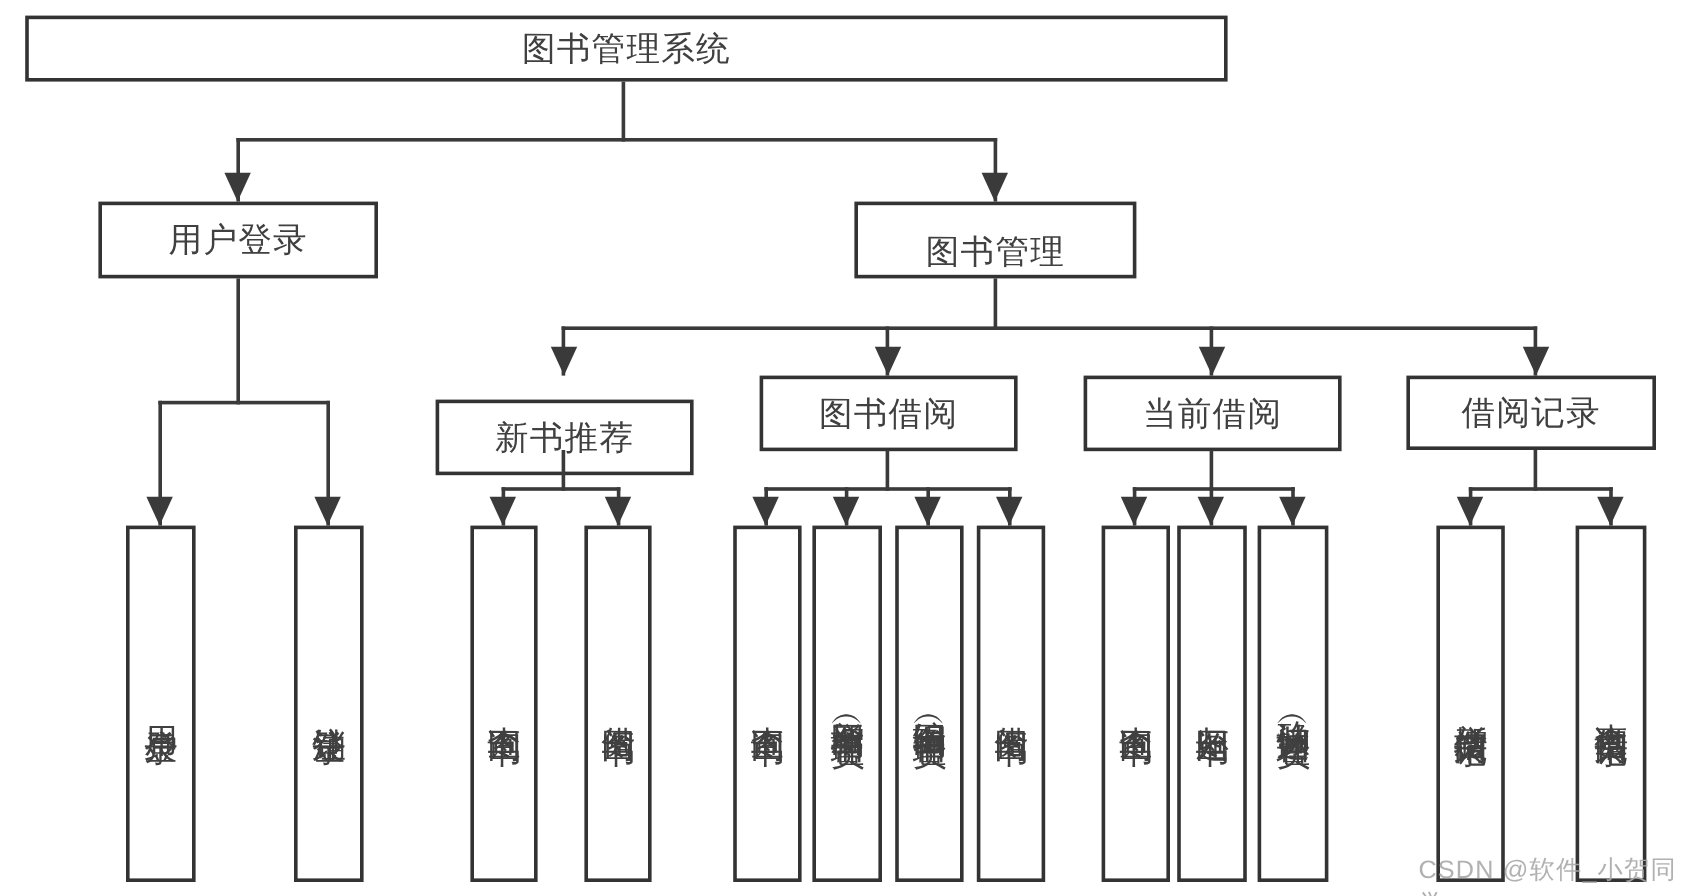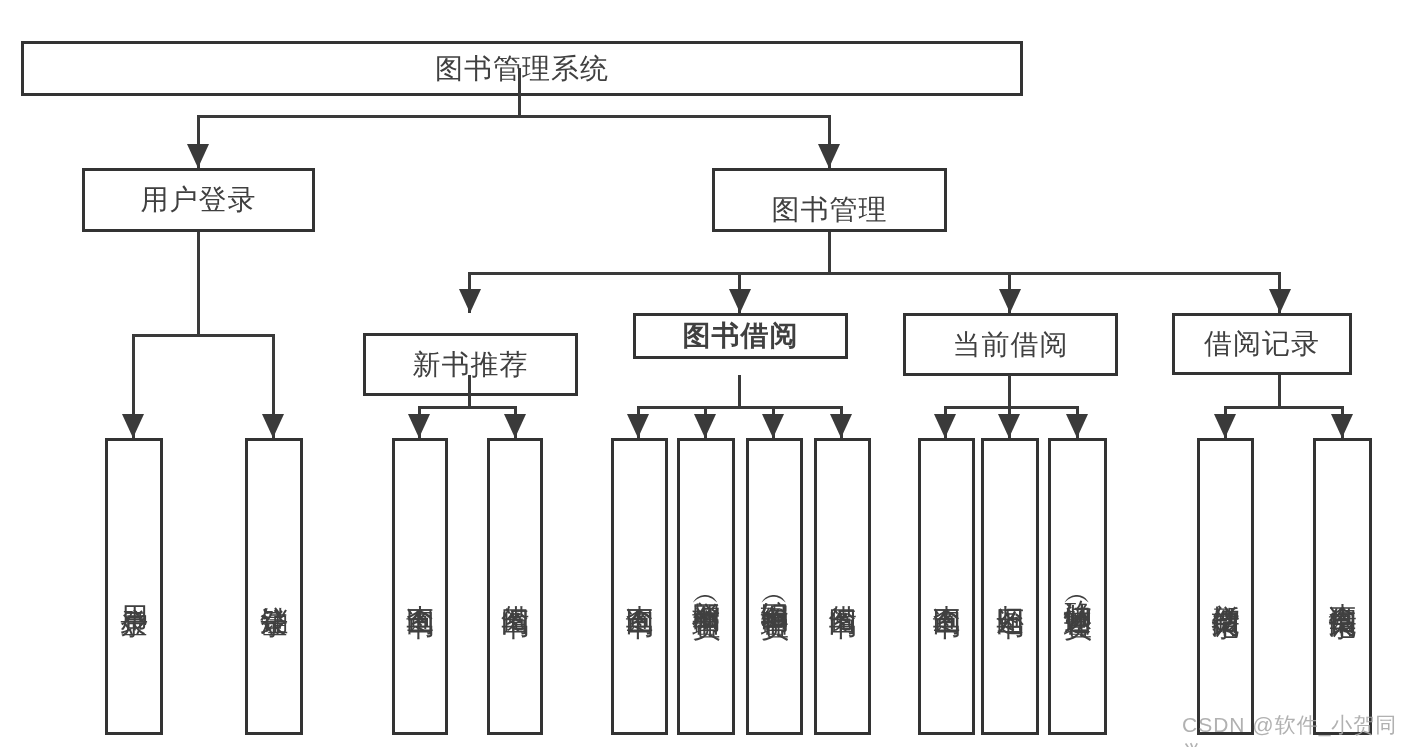--- a/index.html
+++ b/index.html
@@ -49,45 +49,45 @@
     font-size:21px;
     letter-spacing:1px;
     z-index:6;
   }
 </style>
 </head>
 <body>
 
 <div class="stage">
 
-  <div class="node" style="left:21px;top:13px;width:1002px;height:55px;margin-top:28px;">
+  <div class="node" style="left:21px;top:13px;width:1002px;height:55px;">
     <span>图书管理系统</span>
   </div>
 
   <div class="node" style="left:82px;top:168px;width:233px;height:64px;">
     <span>用户登录</span>
   </div>
 
   <div class="node" style="left:712px;top:168px;width:235px;height:64px;align-items:flex-end;">
     <span>图书管理</span>
   </div>
 
   <div class="node" style="left:363px;top:313px;width:215px;height:63px;margin-top:20px;">
     <span>新书推荐</span>
   </div>
 
-  <div class="node" style="left:633px;top:313px;width:215px;height:46px;font-weight:bold;">
+  <div class="node" style="left:633px;top:313px;width:215px;height:63px;">
     <span>图书借阅</span>
   </div>
 
   <div class="node" style="left:903px;top:313px;width:215px;height:63px;">
     <span>当前借阅</span>
   </div>
 
-  <div class="node" style="left:1172px;top:313px;width:180px;height:62px;">
+  <div class="node" style="left:1172px;top:313px;width:208px;height:62px;">
     <span>借阅记录</span>
   </div>
 
   <div class="node" style="left:105px;top:438px;width:58px;height:297px;">
     <span class="vtext">用户登录</span>
   </div>
 
   <div class="node" style="left:245px;top:438px;width:58px;height:297px;">
     <span class="vtext">注销登录</span>
   </div>

